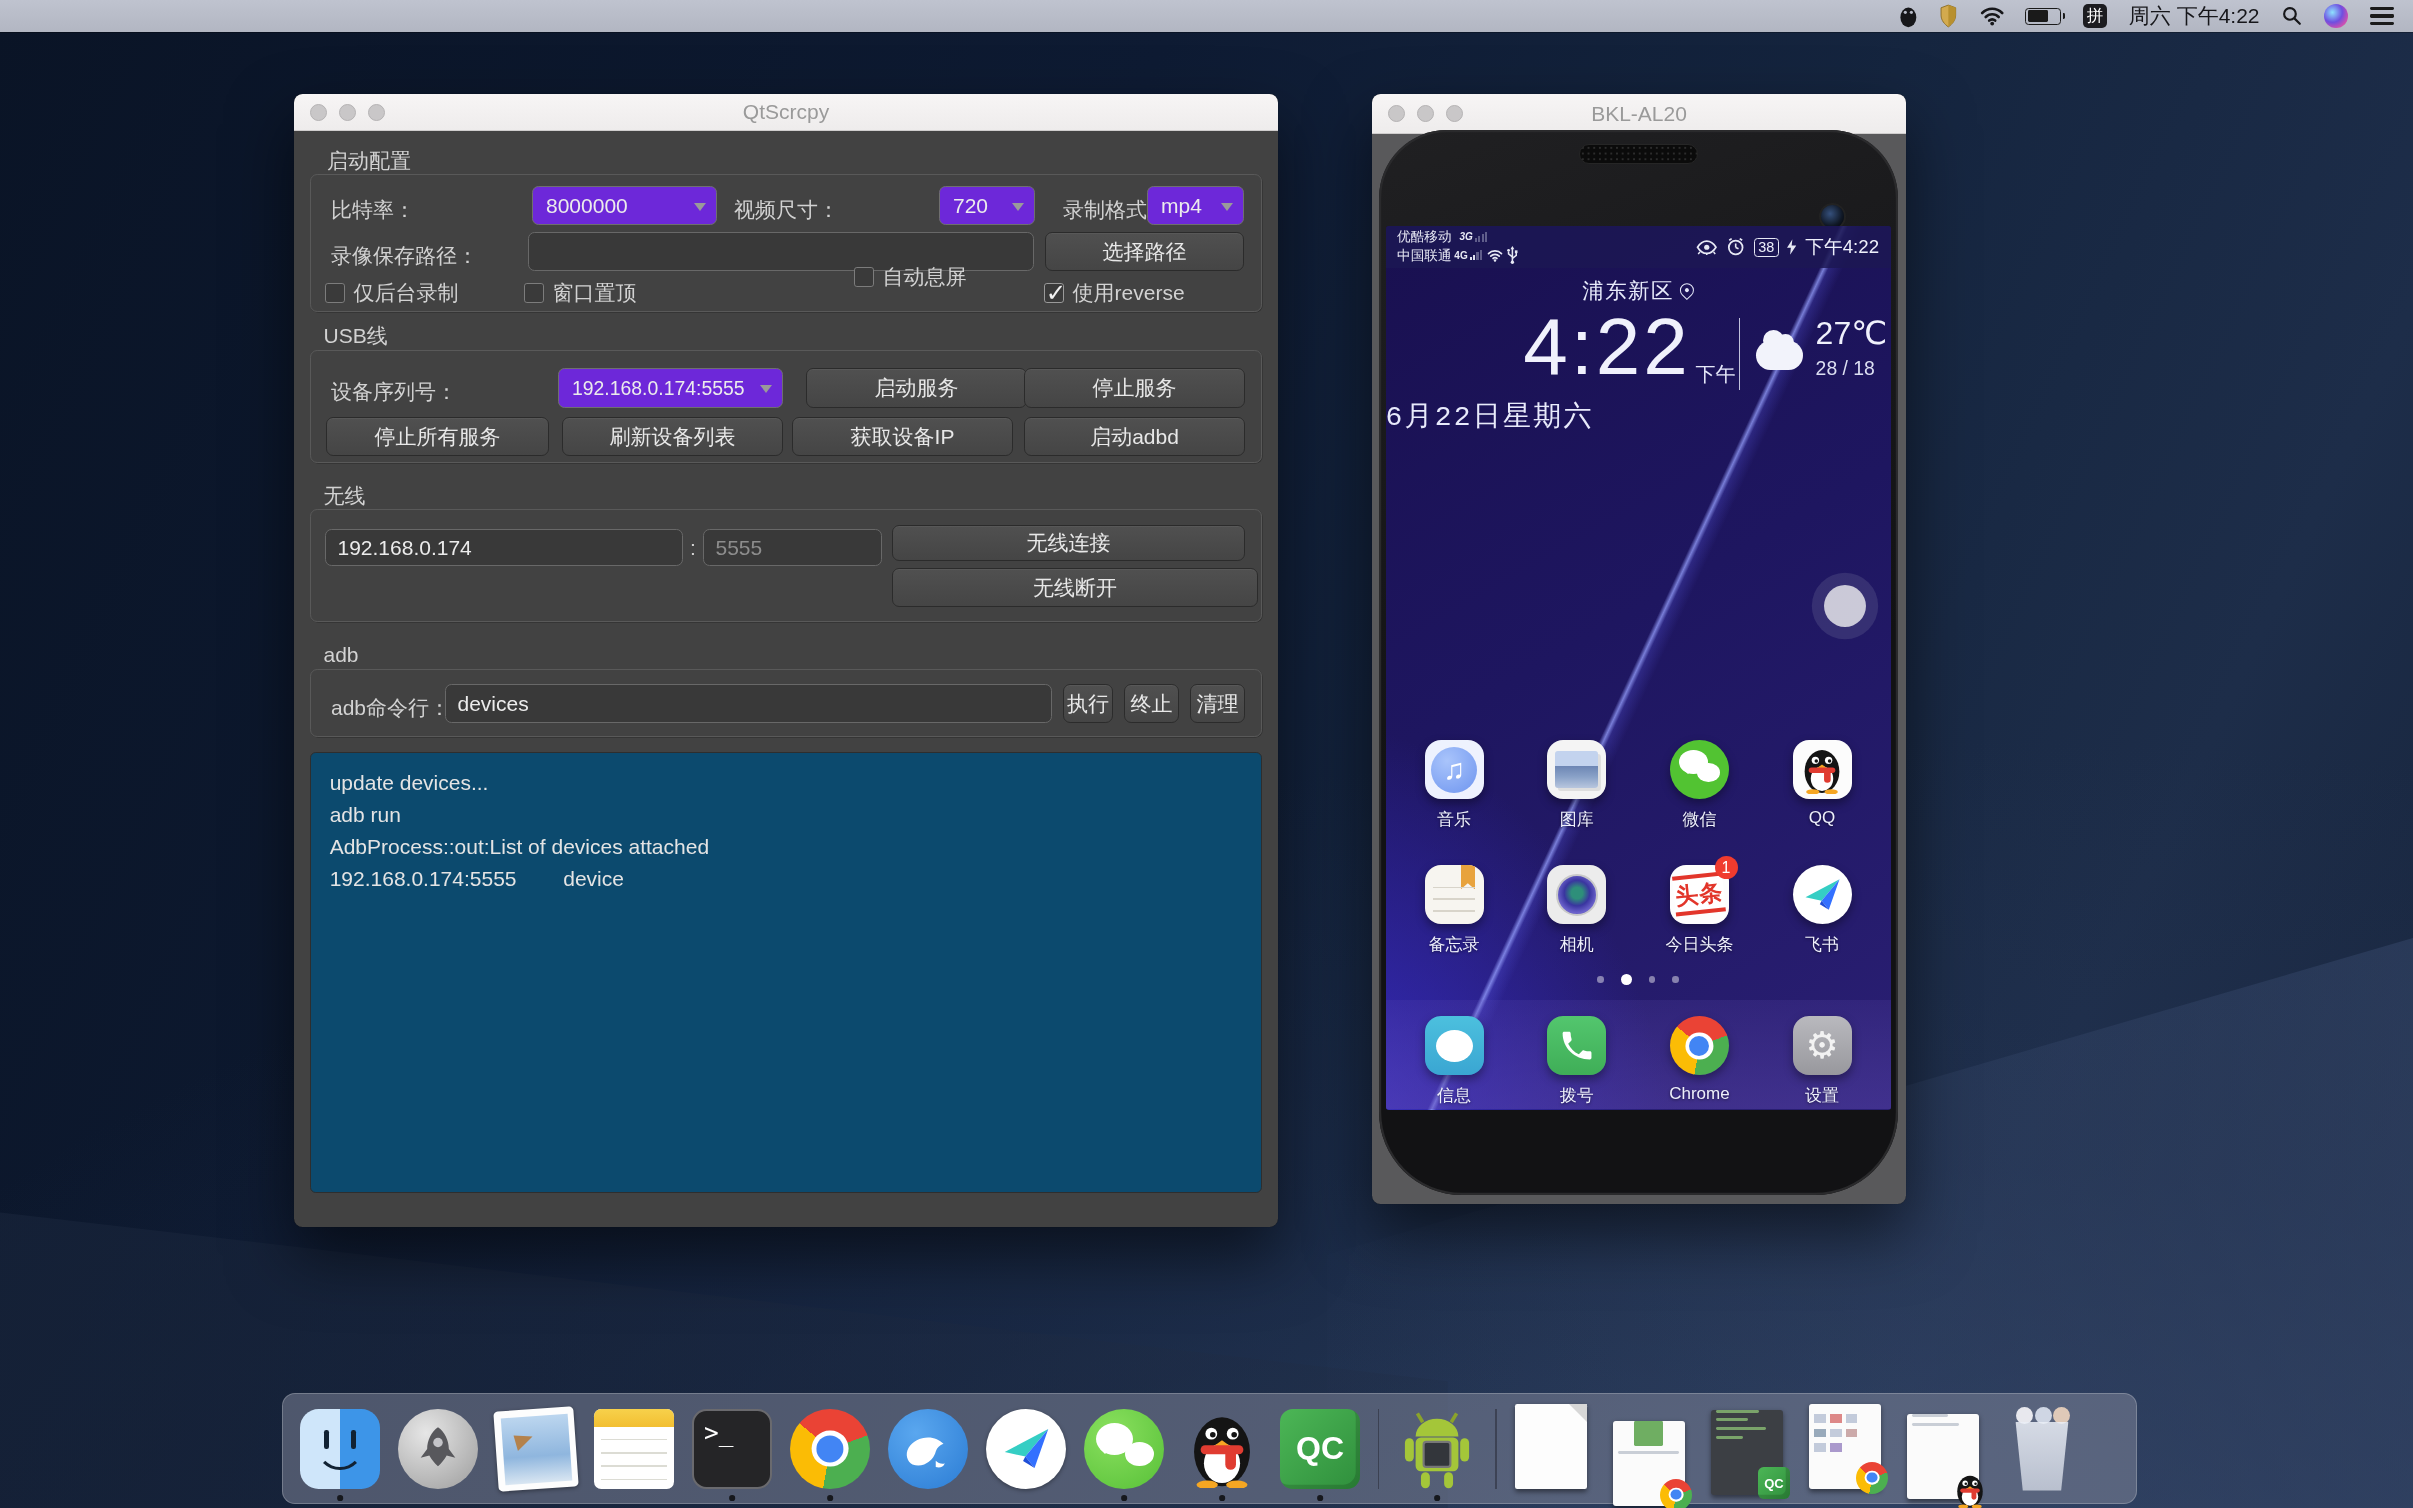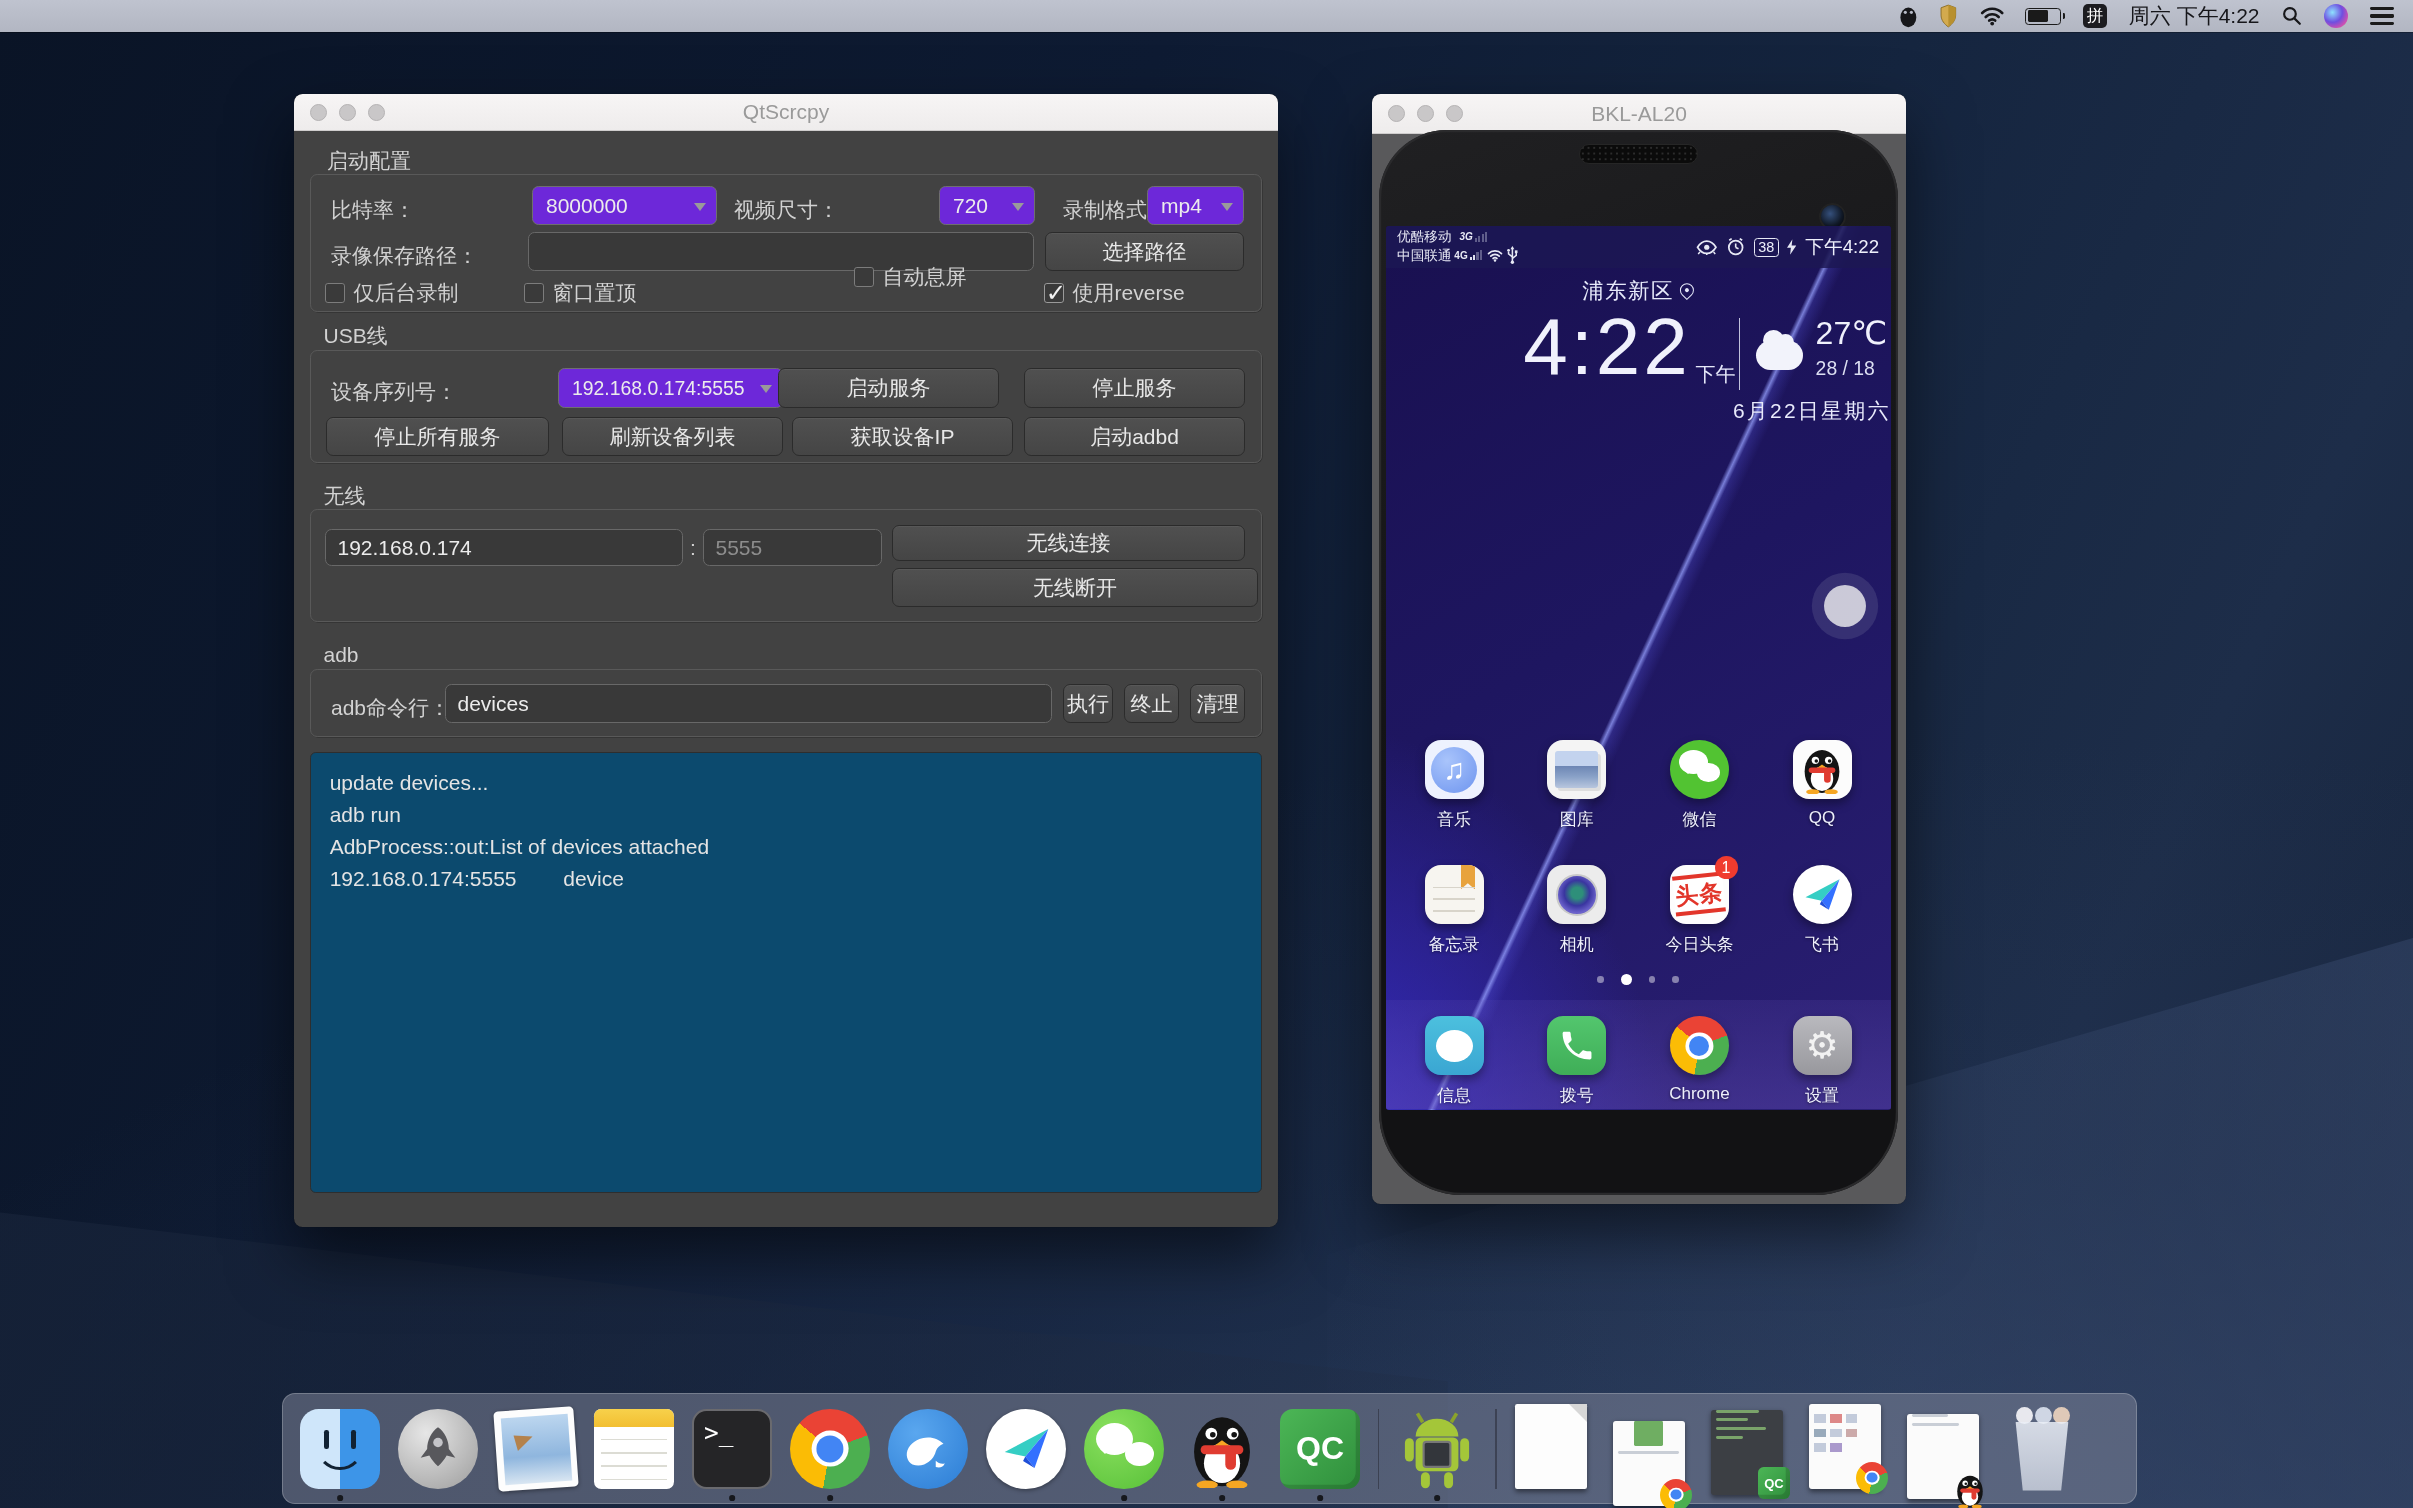--- a/index.html
+++ b/index.html
@@ -83,21 +83,21 @@
   .pin { width:14.4px; height:14.4px; border:1.8px solid #e6e9fa; border-radius:50% 50% 50% 0; transform:rotate(-45deg); position:relative; }
   .pin::after { content:""; position:absolute; left:3.6px; top:3.6px; width:4.3px; height:4.3px; border-radius:50%; background:#e6e9fa; }
   .bigtime { position:absolute; left:68px; top:85px; width:237px; text-align:right; font-size:80px; font-weight:100; letter-spacing:2.9px; color:#f0f1fc; line-height:72px; }
   .ampm { position:absolute; left:310px; top:135px; font-size:20px; color:#e6e9fa; }
   .vdiv { position:absolute; left:353px; top:92px; width:1.4px; height:72px; background:rgba(235,238,252,.8); }
   .cloud { position:absolute; left:370px; top:115px; width:47px; height:29px; background:#f2f3fb; border-radius:14.4px; }
   .cloud::before { content:""; position:absolute; left:7.2px; top:-11.5px; width:21.5px; height:21.5px; background:#f2f3fb; border-radius:50%; }
   .cloud::after { content:""; position:absolute; left:21.5px; top:-7.2px; width:17px; height:17px; background:#f2f3fb; border-radius:50%; }
   .temp { position:absolute; left:430px; top:88px; font-size:32px; color:#f0f1fc; }
   .hilo { position:absolute; left:430px; top:131px; font-size:19.4px; color:#dcdff2; }
-  .pdate { position:absolute; left:0; top:171px; width:100%; text-align:right; font-size:21px; letter-spacing:2.2px; color:#e8eafb; }
+  .pdate { position:absolute; left:0; top:171px; width:100%; text-align:left; font-size:28px; letter-spacing:2.2px; color:#e8eafb;font-family:Liberation Mono, monospace; }
   .approw { position:absolute; left:0; width:505px; display:flex; justify-content:space-around; padding:0 7.2px; }
   .appcell { width:115px; display:flex; flex-direction:column; align-items:center; }
   .appico { width:59px; height:59px; border-radius:16px; position:relative; box-shadow:0 4.3px 10px rgba(0,0,0,.35); }
   .applabel { margin-top:8.6px; font-size:17px; color:#eef0fb; text-shadow:0 1.4px 2.9px rgba(0,0,0,.5); white-space:nowrap; }
   .badge { position:absolute; right:-8.6px; top:-8.6px; min-width:23px; height:23px; border-radius:11.5px; background:#f03b2e; color:#fff; font-size:16px; display:flex; align-items:center; justify-content:center; padding:0 4.3px; }
   .dots { position:absolute; left:0; top:748px; width:100%; display:flex; justify-content:center; align-items:center; gap:17px; }
   .dots i { width:6.5px; height:6.5px; border-radius:50%; background:rgba(255,255,255,.45); display:block; }
   .dots i.on { width:10.8px; height:10.8px; background:#fff; }
   .pdock { position:absolute; left:0; top:774px; width:505px; height:109px; background:linear-gradient(rgba(96,74,178,.18), rgba(96,74,178,.42)); }
   .assist { position:absolute; left:438px; top:359px; width:42px; height:42px; border-radius:50%; background:rgba(226,226,232,.88); box-shadow:0 0 0 12.2px rgba(120,120,160,.25); }
@@ -352,21 +352,21 @@
       <span>使用reverse</span>
     </div>
 
   <div class="qlabel" style="left:29.5px; top:228px;">USB线</div>
   <div class="gbox" style="left:16px; top:256px; width:952px; height:113px;"></div>
   <div class="qlabel" style="left:37px; top:284px;">设备序列号：</div>
   <div class="qcombo" style="left:264px; top:274px; width:225px; height:40px; font-size:19.4px;">
       <span>192.168.0.174:5555</span>
       <span class="arr"></span>
     </div>
-  <div class="qbtn" style="left:484px; top:274px; width:221px; height:40px;">启动服务</div>
+  <div class="qbtn" style="left:512px; top:274px; width:221px; height:40px;">启动服务</div>
   <div class="qbtn" style="left:730px; top:274px; width:221px; height:40px;">停止服务</div>
   <div class="qbtn" style="left:32px; top:323px; width:223px; height:39px;">停止所有服务</div>
   <div class="qbtn" style="left:268px; top:323px; width:221px; height:39px;">刷新设备列表</div>
   <div class="qbtn" style="left:498px; top:323px; width:221px; height:39px;">获取设备IP</div>
   <div class="qbtn" style="left:730px; top:323px; width:221px; height:39px;">启动adbd</div>
 
   <div class="qlabel" style="left:29.5px; top:388px;">无线</div>
   <div class="gbox" style="left:16px; top:415px; width:952px; height:113px;"></div>
   <div class="qinput" style="left:31px; top:435px; width:358px; height:37px;">
       <span>192.168.0.174</span>

